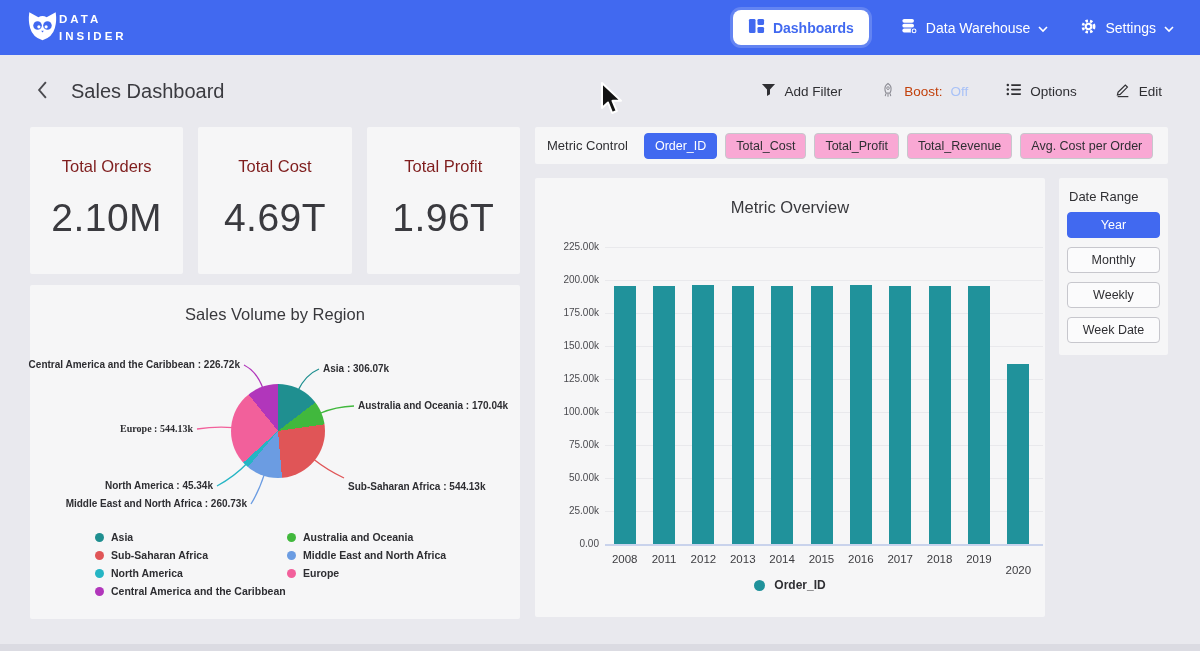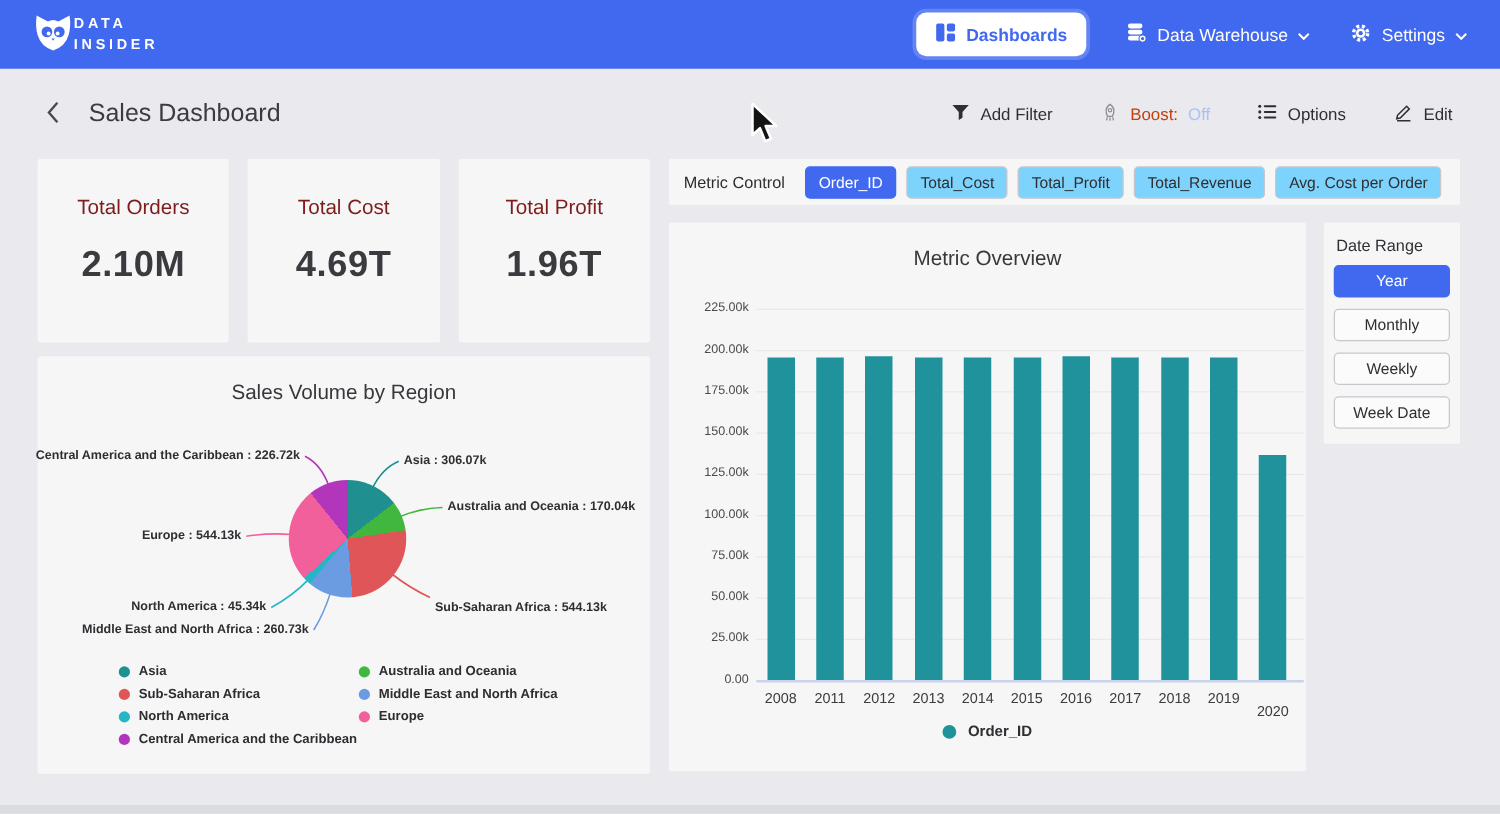--- a/index.html
+++ b/index.html
@@ -28,27 +28,27 @@
               color:#2f2f33; background:none; border:none; font-family:inherit; cursor:pointer; }
   .boost-label { color:#c2410c; }
   .boost-state { color:#a9c2f7; }
 
   
   .panel { position:absolute; background:#f6f6f7; border-radius:2px; }
   .kpi-row { position:absolute; left:30px; top:127px; width:490px; height:147px; display:flex; gap:15px; }
   .kpi-card { flex:1; background:#f6f6f7; border-radius:2px; display:flex; flex-direction:column;
               align-items:center; padding-top:30px; }
   .kpi-label { font-size:16.5px; color:#7f1d1d; }
-  .kpi-value { font-size:29px; font-weight:700; color:#3a3a3f; margin-top:20px; letter-spacing:.5px; }
+  .kpi-value { font-size:39px; font-weight:400; color:#3a3a3f; margin-top:20px; letter-spacing:.5px; }
 
   
   .metric-bar { left:535px; top:127px; width:633px; height:37px; display:flex; align-items:center;
                 padding:0 12px; gap:8px; }
   .metric-label { font-size:13px; color:#2f2f33; margin-right:8px; white-space:nowrap; }
-  .chip { font-family:inherit; font-size:12.5px; color:#2f2f33; background:#7dd3fc;
+  .chip { font-family:inherit; font-size:12.5px; color:#2f2f33; background:#f9a8d4;
           border:1px solid #c7c7cd; border-radius:4px; padding:5px 10px; cursor:pointer; white-space:nowrap; }
   .chip.sel { background:#4169f0; border-color:#4169f0; color:#fff; }
 
   
   .bar-panel { left:535px; top:178px; width:510px; height:439px; }
   .pie-panel { left:30px; top:285px; width:490px; height:334px; }
   .panel-title { position:absolute; top:20px; left:0; width:100%; text-align:center;
                  font-size:16.5px; color:#38383c; }
   .gridline { position:absolute; height:1px; background:#e9e9ec; }
   .ytick { position:absolute; width:60px; text-align:right; font-size:10px; color:#4a4a4f; }
@@ -296,21 +296,21 @@
         <path d="M216.9 178.5 Q204.4 191.5 187 201" fill="none" stroke="#25b5c4" stroke-width="1.3"></path>
         <path d="M203.1 142.6 Q185.2 141.2 167 144" fill="none" stroke="#f2609b" stroke-width="1.3"></path>
         <path d="M233.0 103.6 Q227.0 86.6 214 80" fill="none" stroke="#b136bb" stroke-width="1.3"></path>
       </svg>
     <div id="pie-callouts">
         <div class="callout" style="top: 78px; left: 293px;">Asia : 306.07k</div>
         <div class="callout" style="top: 115px; left: 328px;">Australia and Oceania : 170.04k</div>
         <div class="callout" style="top: 196px; left: 318px;">Sub-Saharan Africa : 544.13k</div>
         <div class="callout" style="top: 213px; right: 273px;">Middle East and North Africa : 260.73k</div>
         <div class="callout" style="top: 195px; right: 307px;">North America : 45.34k</div>
-        <div class="callout" style="top: 138px; right: 327px;">Europe : 544.13k</div>
+        <div class="callout" style="top: 138px; right: 327px; font-family: Liberation Serif, serif;">Europe : 544.13k</div>
         <div class="callout" style="top: 74px; right: 280px;">Central America and the Caribbean : 226.72k</div>
       </div>
     <div class="pie-legend" id="pie-legend">
         <div class="item">
           <span class="dot" style="background: rgb(31, 143, 144);"></span>
           <span>Asia</span>
         </div>
         <div class="item">
           <span class="dot" style="background: rgb(65, 184, 61);"></span>
           <span>Australia and Oceania</span>

